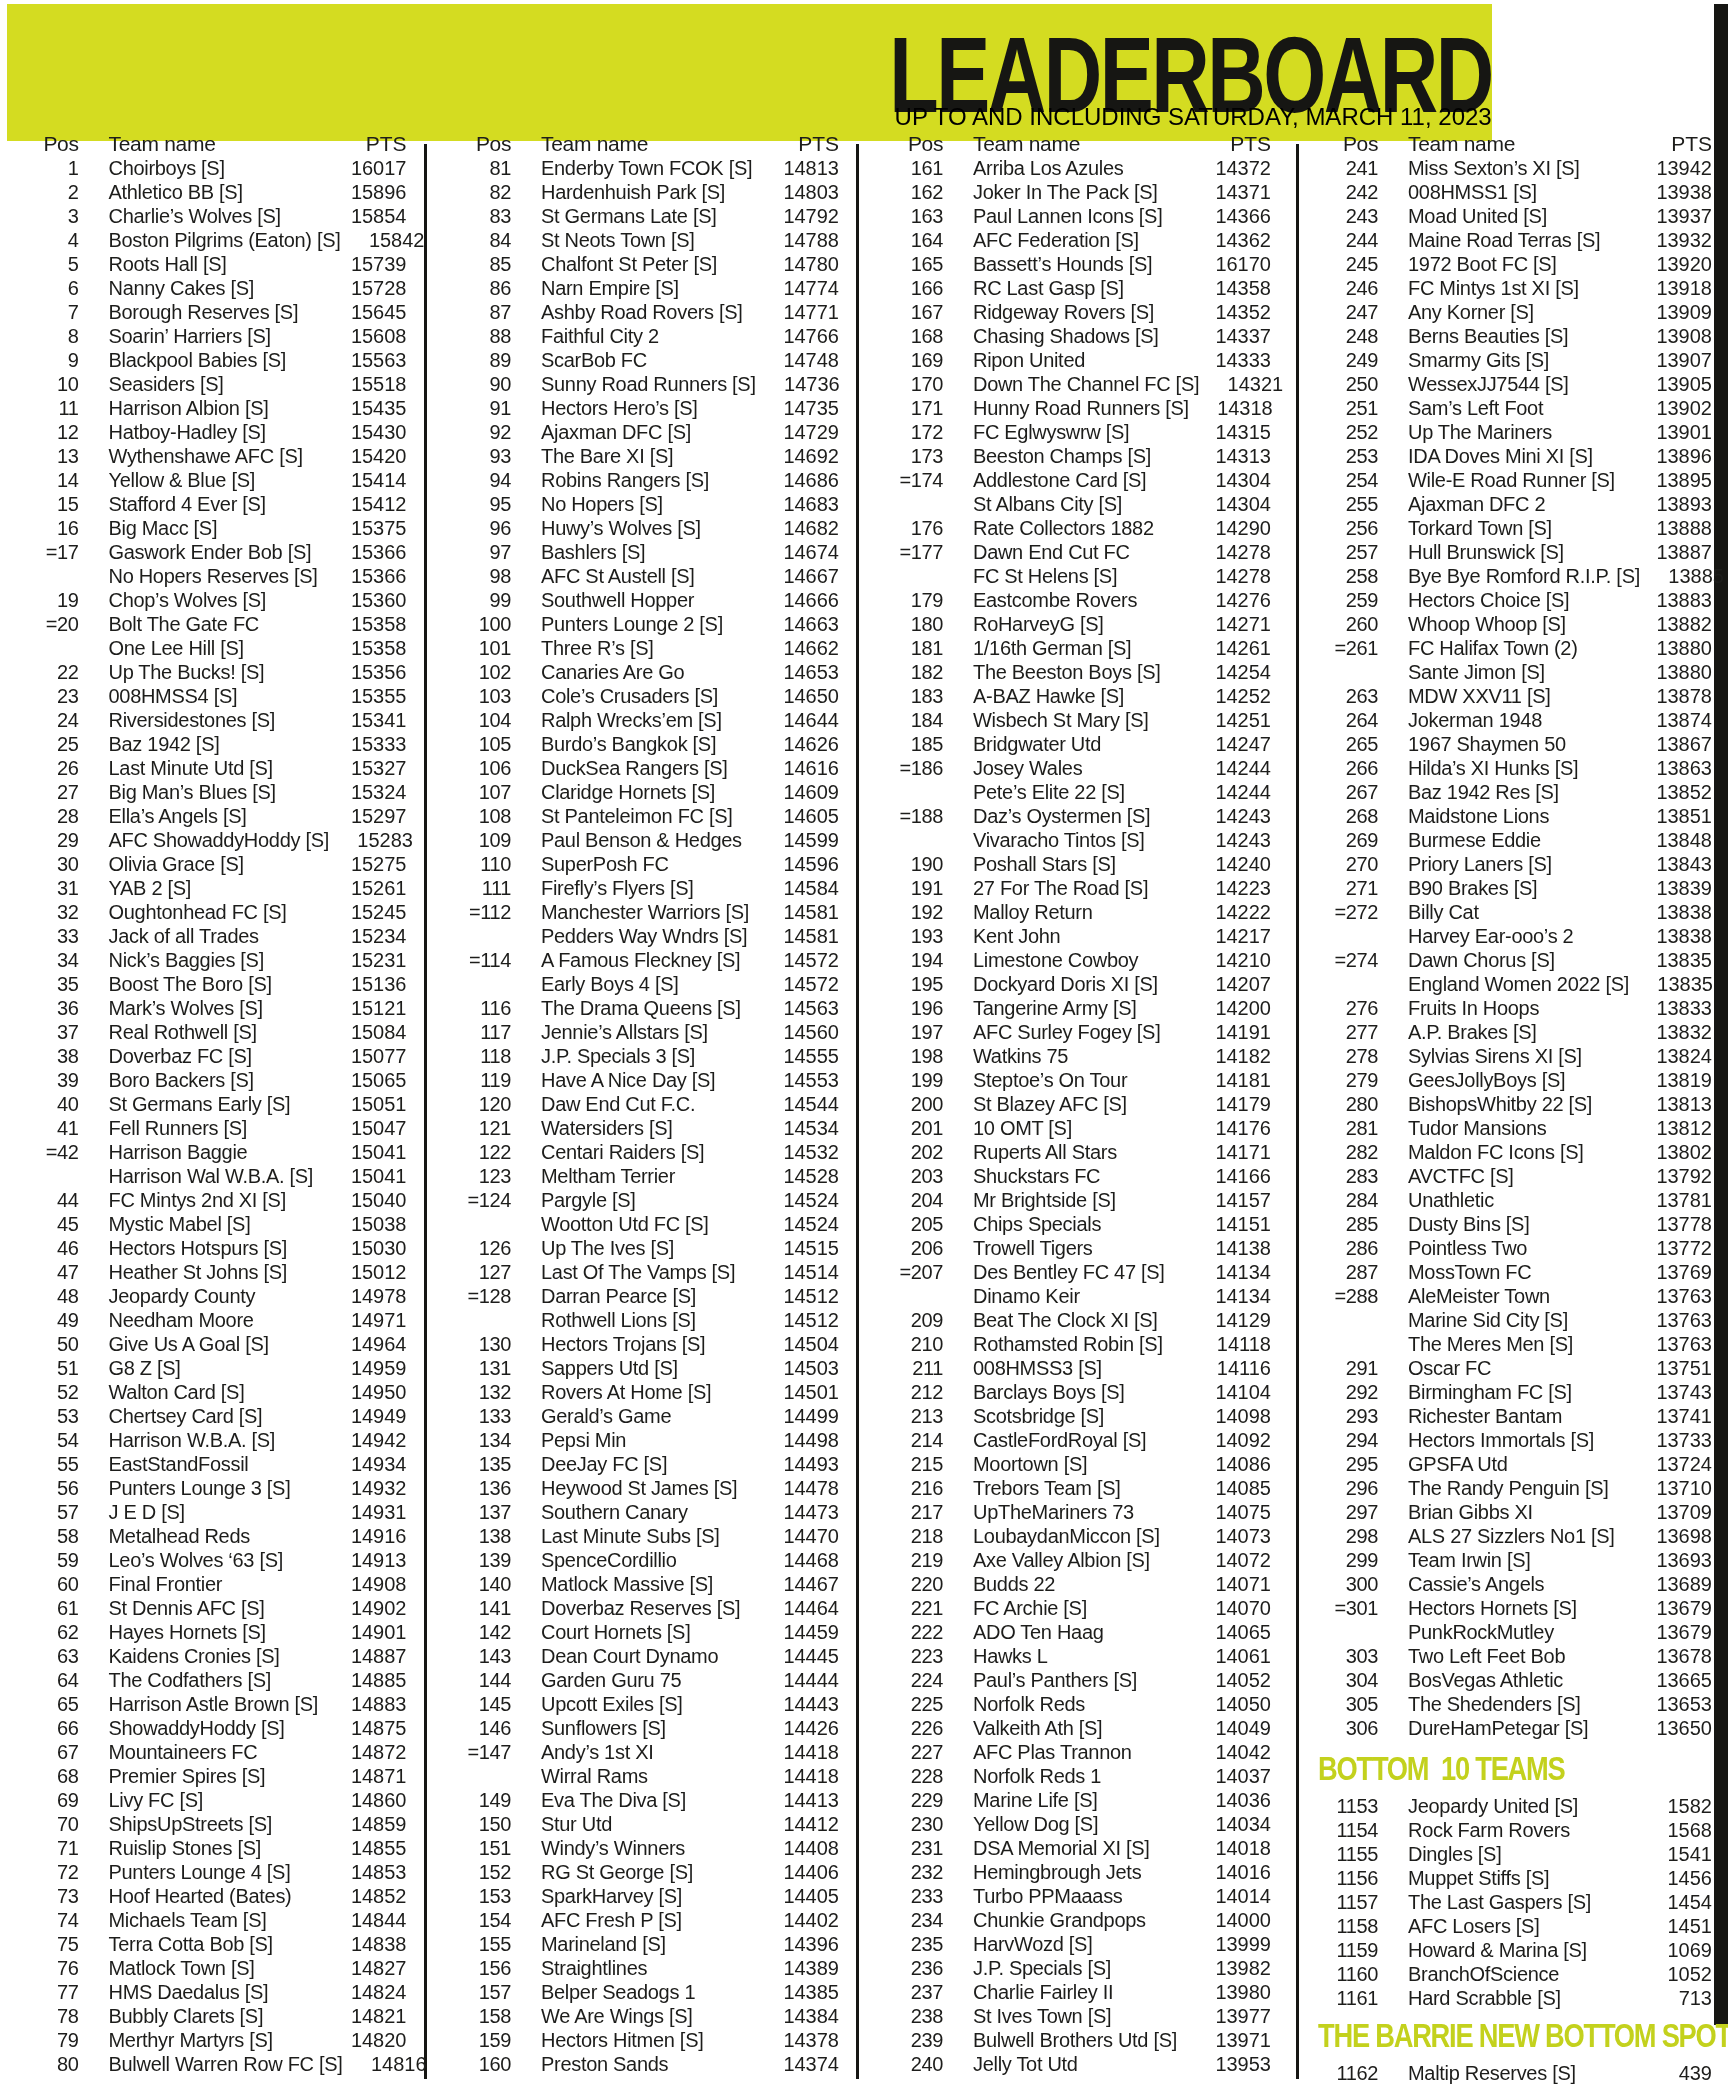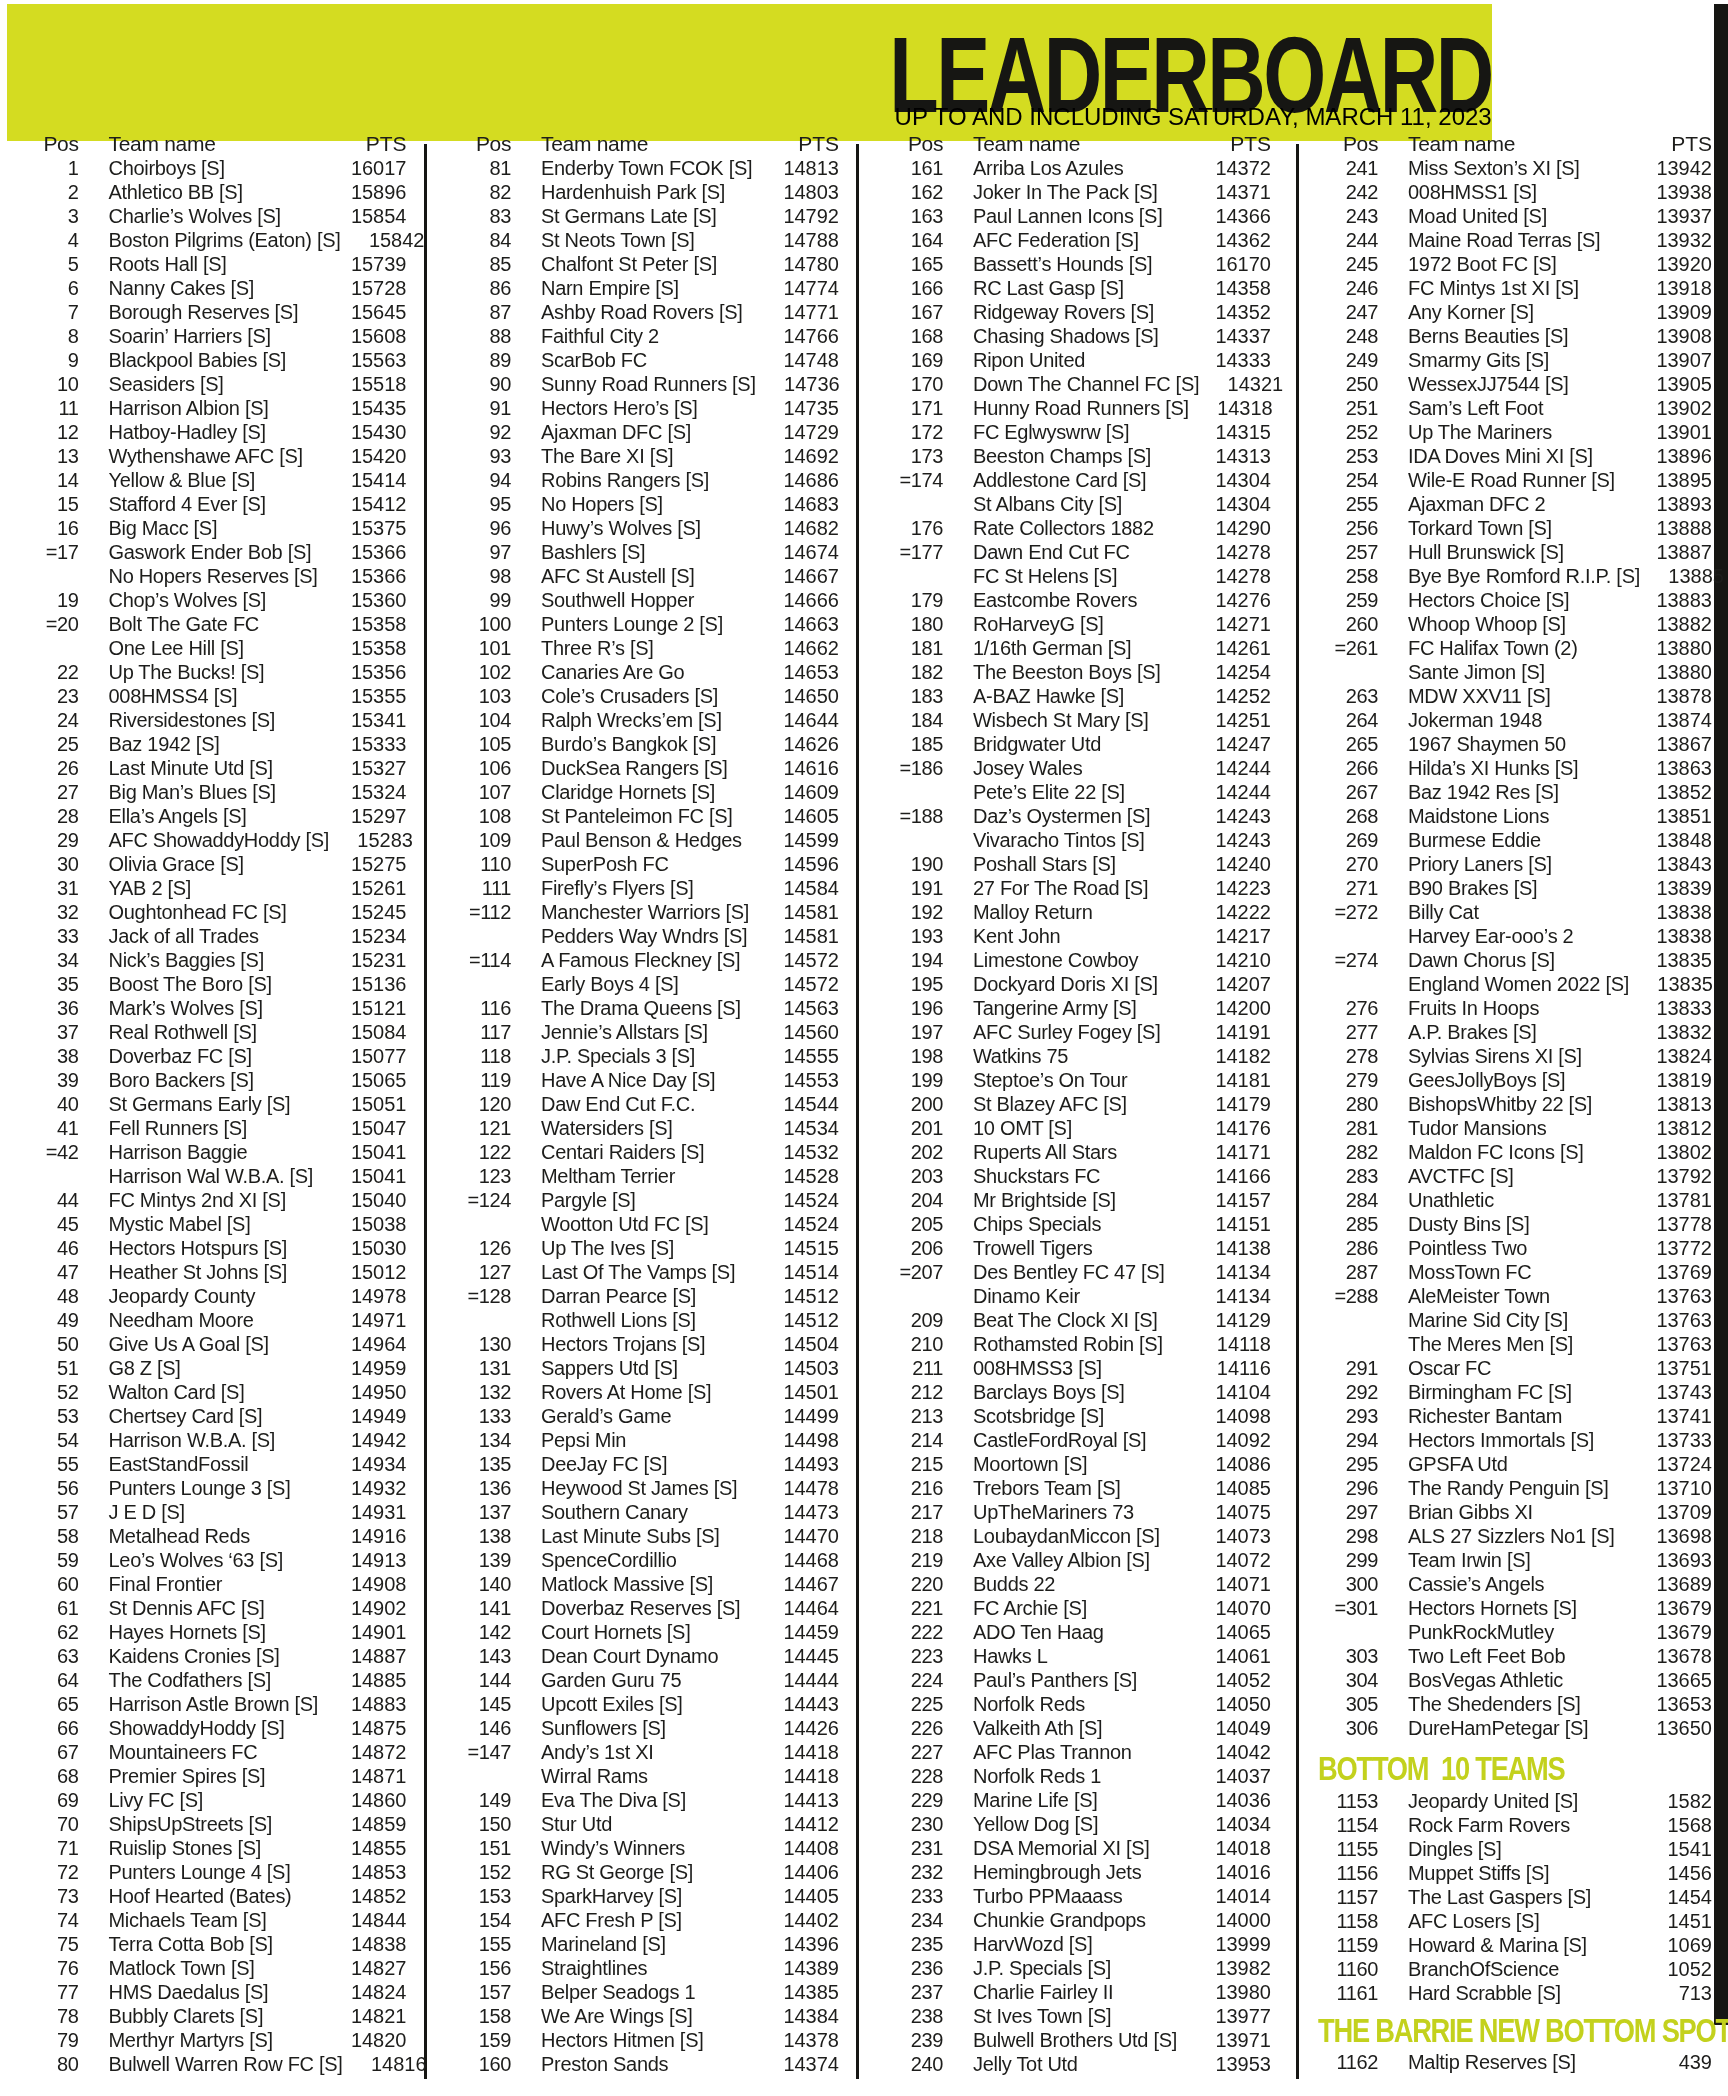--- a/index.html
+++ b/index.html
@@ -33,21 +33,21 @@
   .head{display:flex;font-weight:normal;font-size:21px;height:25px;line-height:25px;white-space:nowrap;}
   .row{display:flex;height:24px;line-height:24px;font-size:20px;white-space:nowrap;}
   .pos{flex:0 0 60px;width:60px;text-align:right;letter-spacing:-0.4px;}
   .team{flex:1 1 auto;margin-left:30px;letter-spacing:-0.3px;overflow:visible;}
   .pts{flex:0 0 auto;min-width:84px;text-align:right;}
   .section-heading{
     font-size:29px;font-weight:bold;color:#c3d11d;letter-spacing:-1.3px;
     margin:13.4px 0 3.4px 0;line-height:32px;white-space:pre;
     transform:scale(0.94,1.12);transform-origin:left center;
   }
-  .rows.sub{margin-top:3px;}
+  .rows.sub{margin-top:9px;}
   .barrie{margin-top:10px;}
 </style>
 </head>
 <body>
 
 <div class="page">
 
   <header class="banner">
     <h1>LEADERBOARD</h1>
     <div class="subtitle">UP TO AND INCLUDING SATURDAY, MARCH 11, 2023</div>

